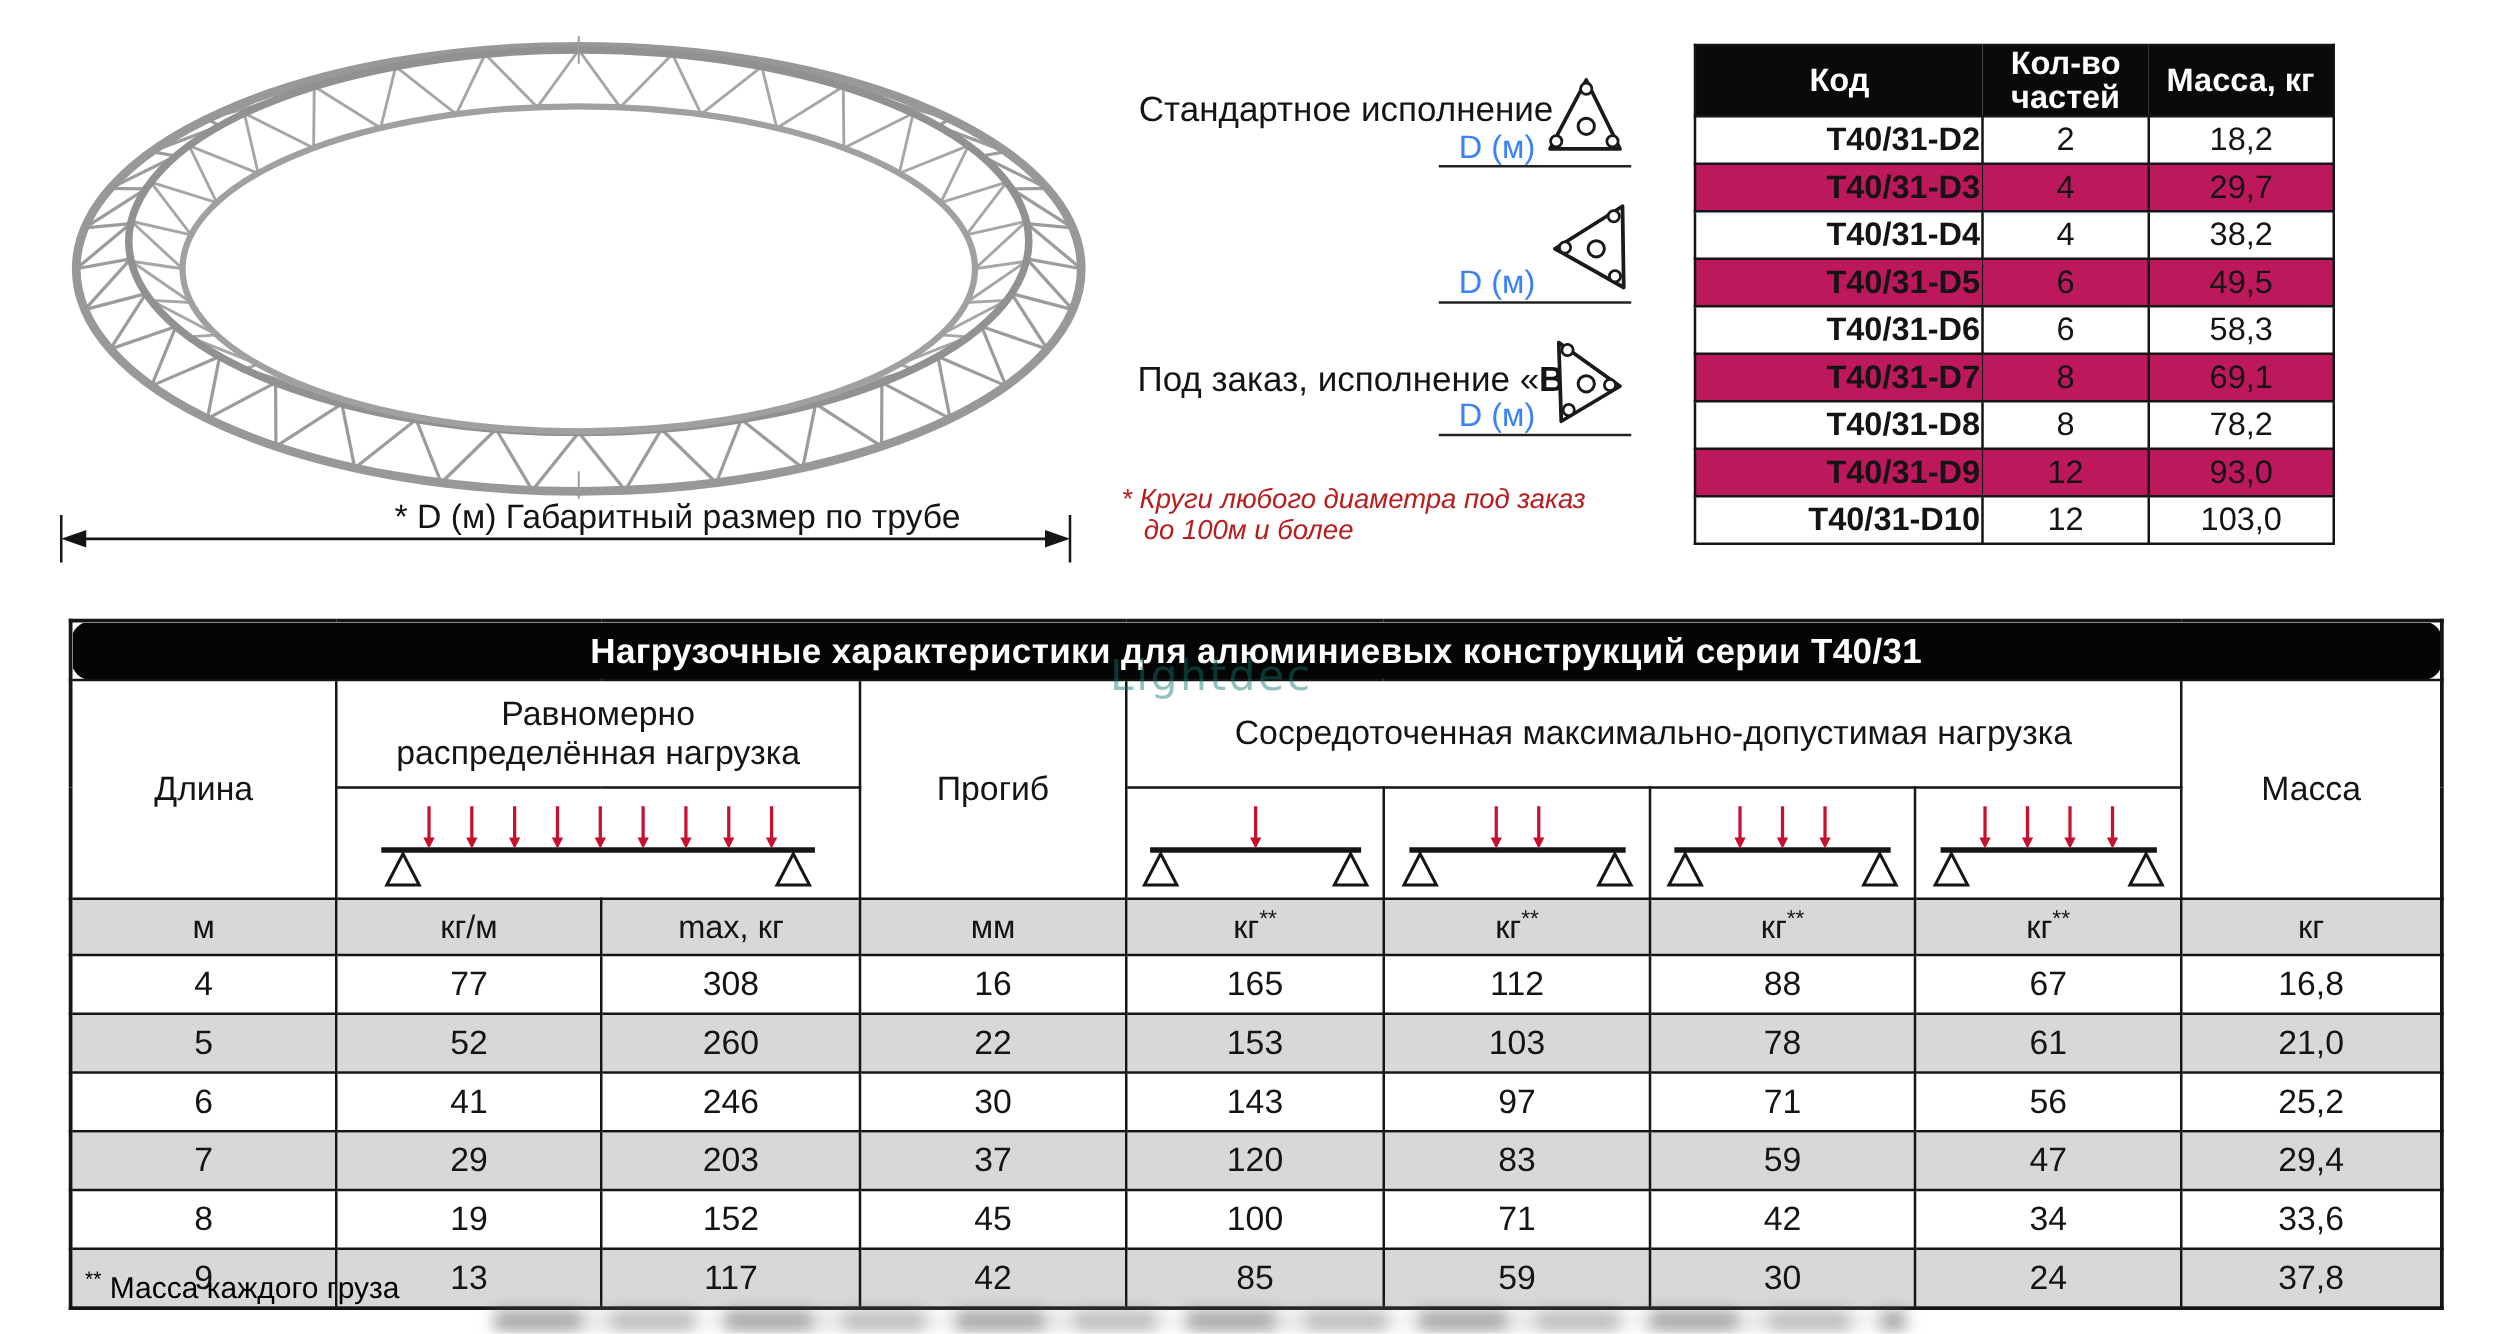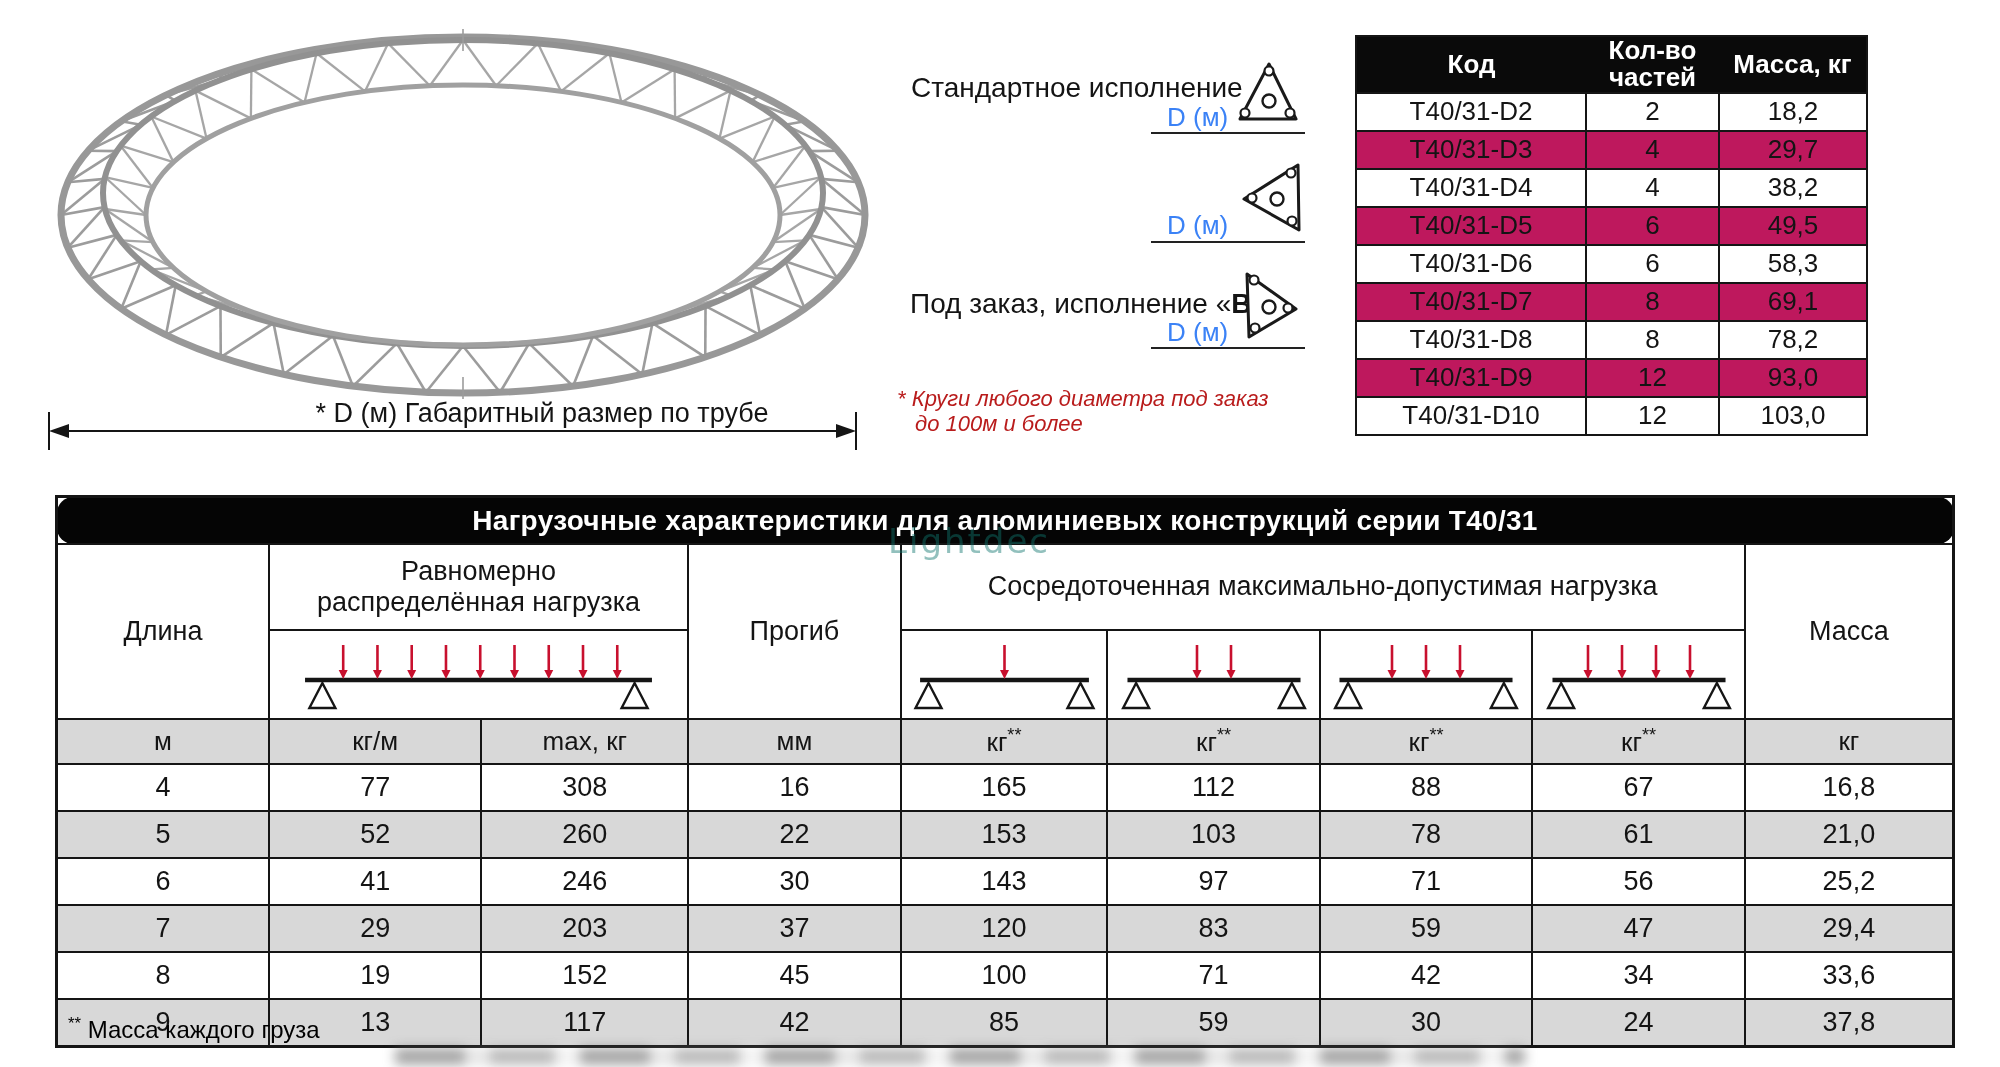--- a/index.html
+++ b/index.html
@@ -26,21 +26,21 @@
 
   
   table{border-collapse:collapse;table-layout:fixed;}
   td{overflow:hidden;}
 
   
   #parts-table{position:absolute;left:1355px;top:35px;width:511px;border:2px solid #151515;}
   #parts-table th{background:#0a0a0a;color:#ffffff;font-size:26px;font-weight:bold;
                   height:53px;line-height:1.05;padding:0 6px;}
   #parts-table td{border:2px solid #151515;height:34px;text-align:center;font-size:26px;}
-  #parts-table td.code{font-weight:normal;}
+  #parts-table td.code{font-weight:bold;text-align:right;}
   #parts-table tr.alt td{background:#be185d;}
 
   
   #load-table{position:absolute;left:55px;top:495px;width:1900px;border:3px solid #151515;}
   #load-table td{border:2px solid #151515;text-align:center;}
   #load-table td.ttl{background:#050505;color:#ffffff;font-weight:bold;font-size:28px;
                      height:43px;letter-spacing:.3px;border-radius:16px;}
   #load-table .hd{background:#ffffff;font-size:27px;line-height:1.15;}
   #load-table tr.hrow1 td{height:82px;}
   #load-table tr.hrow2 td{height:87px;padding:0;}

